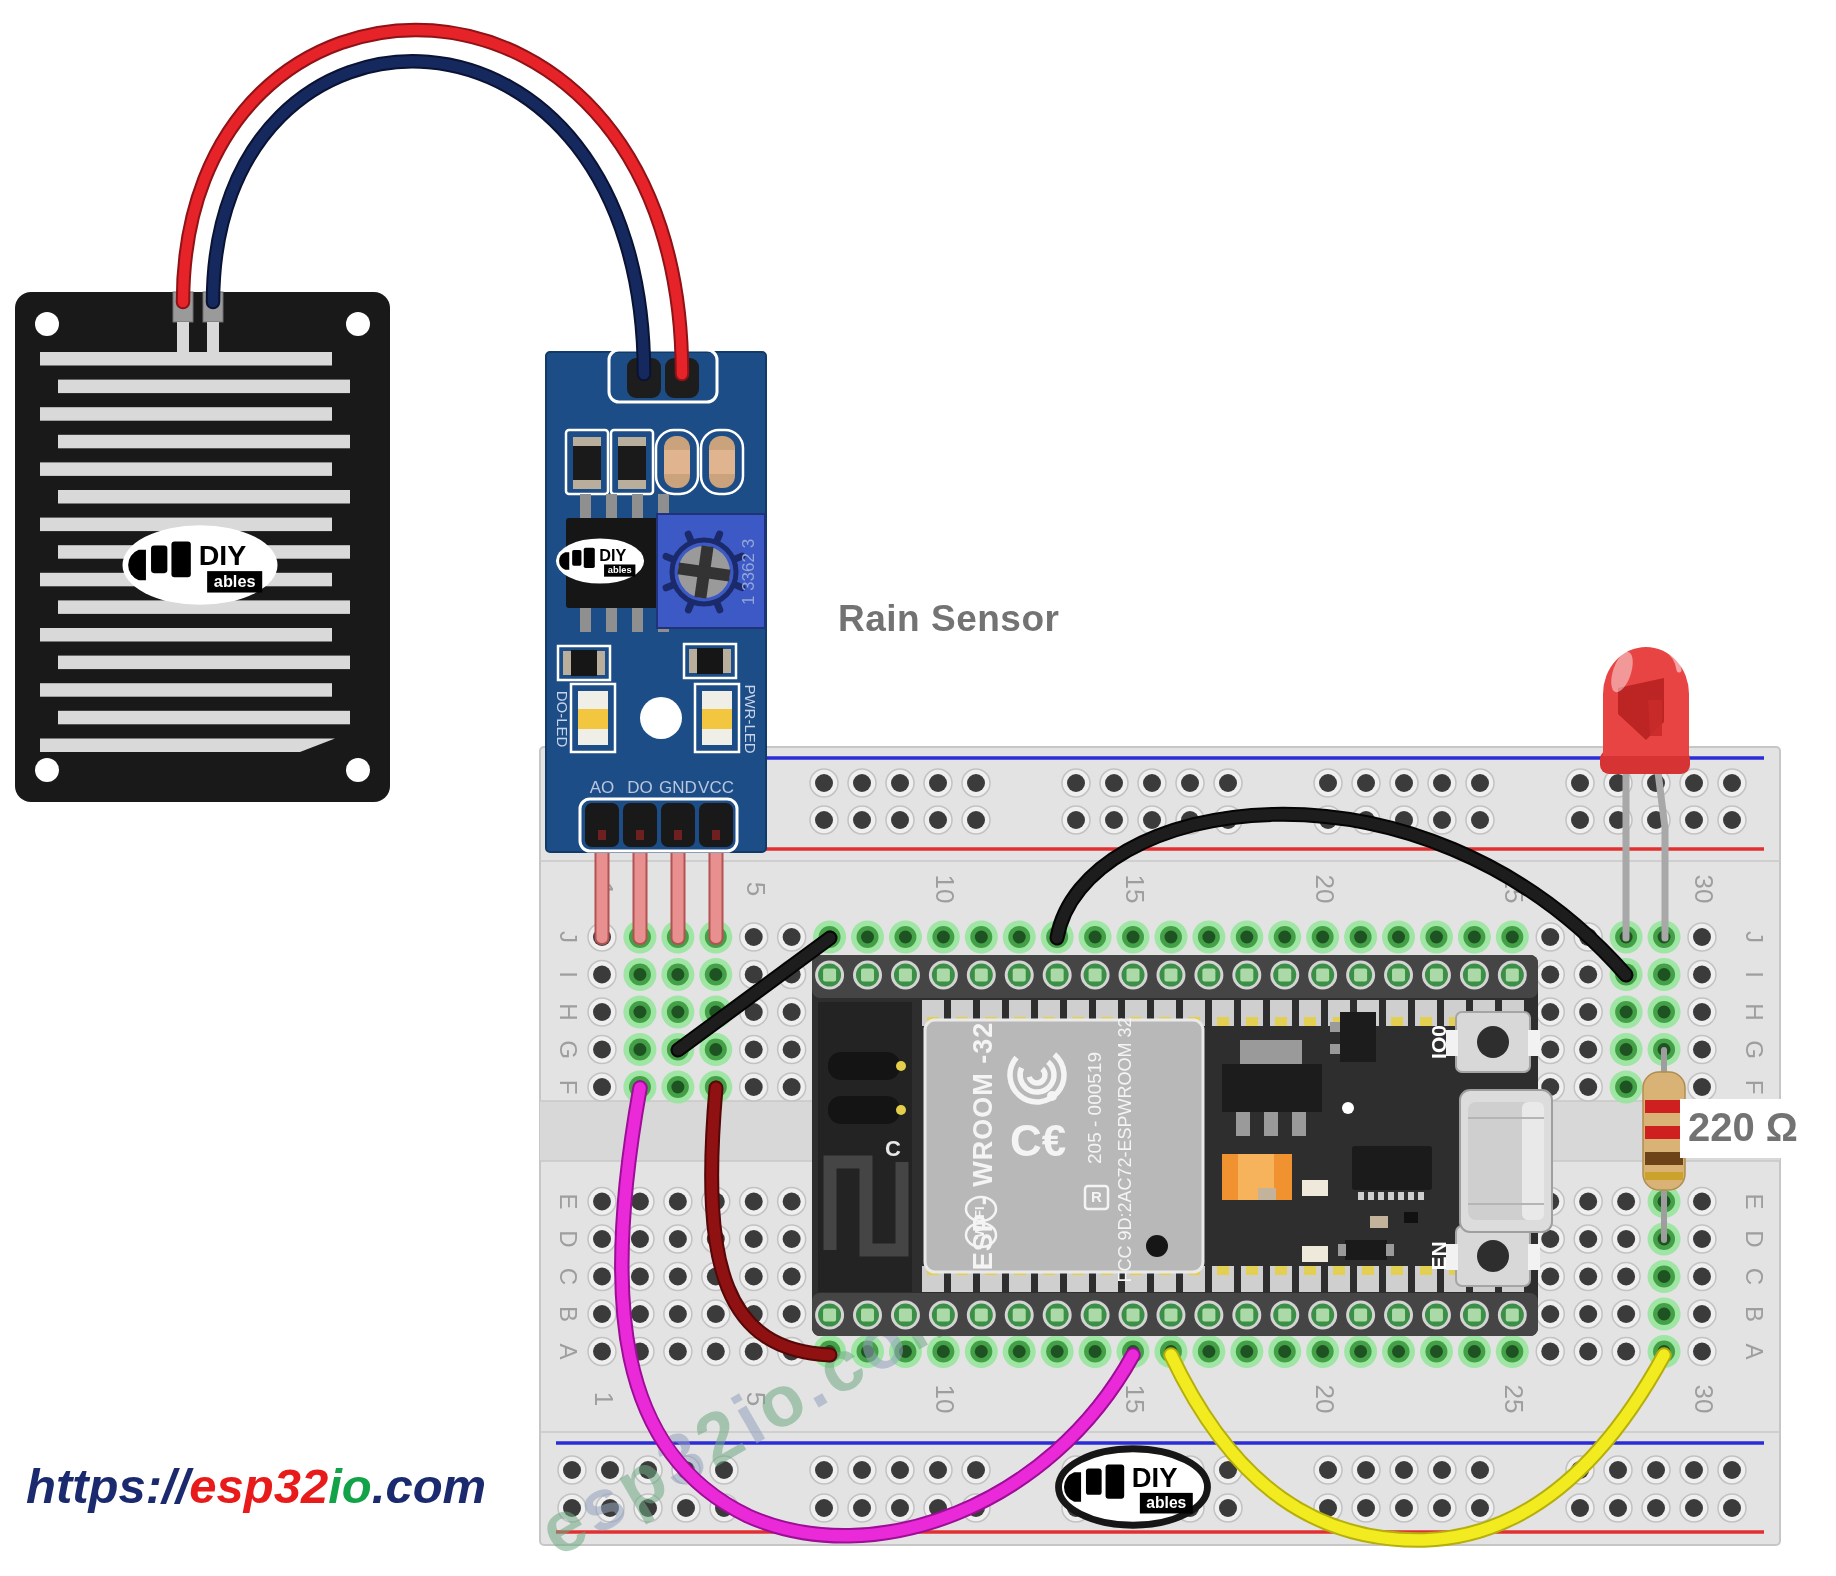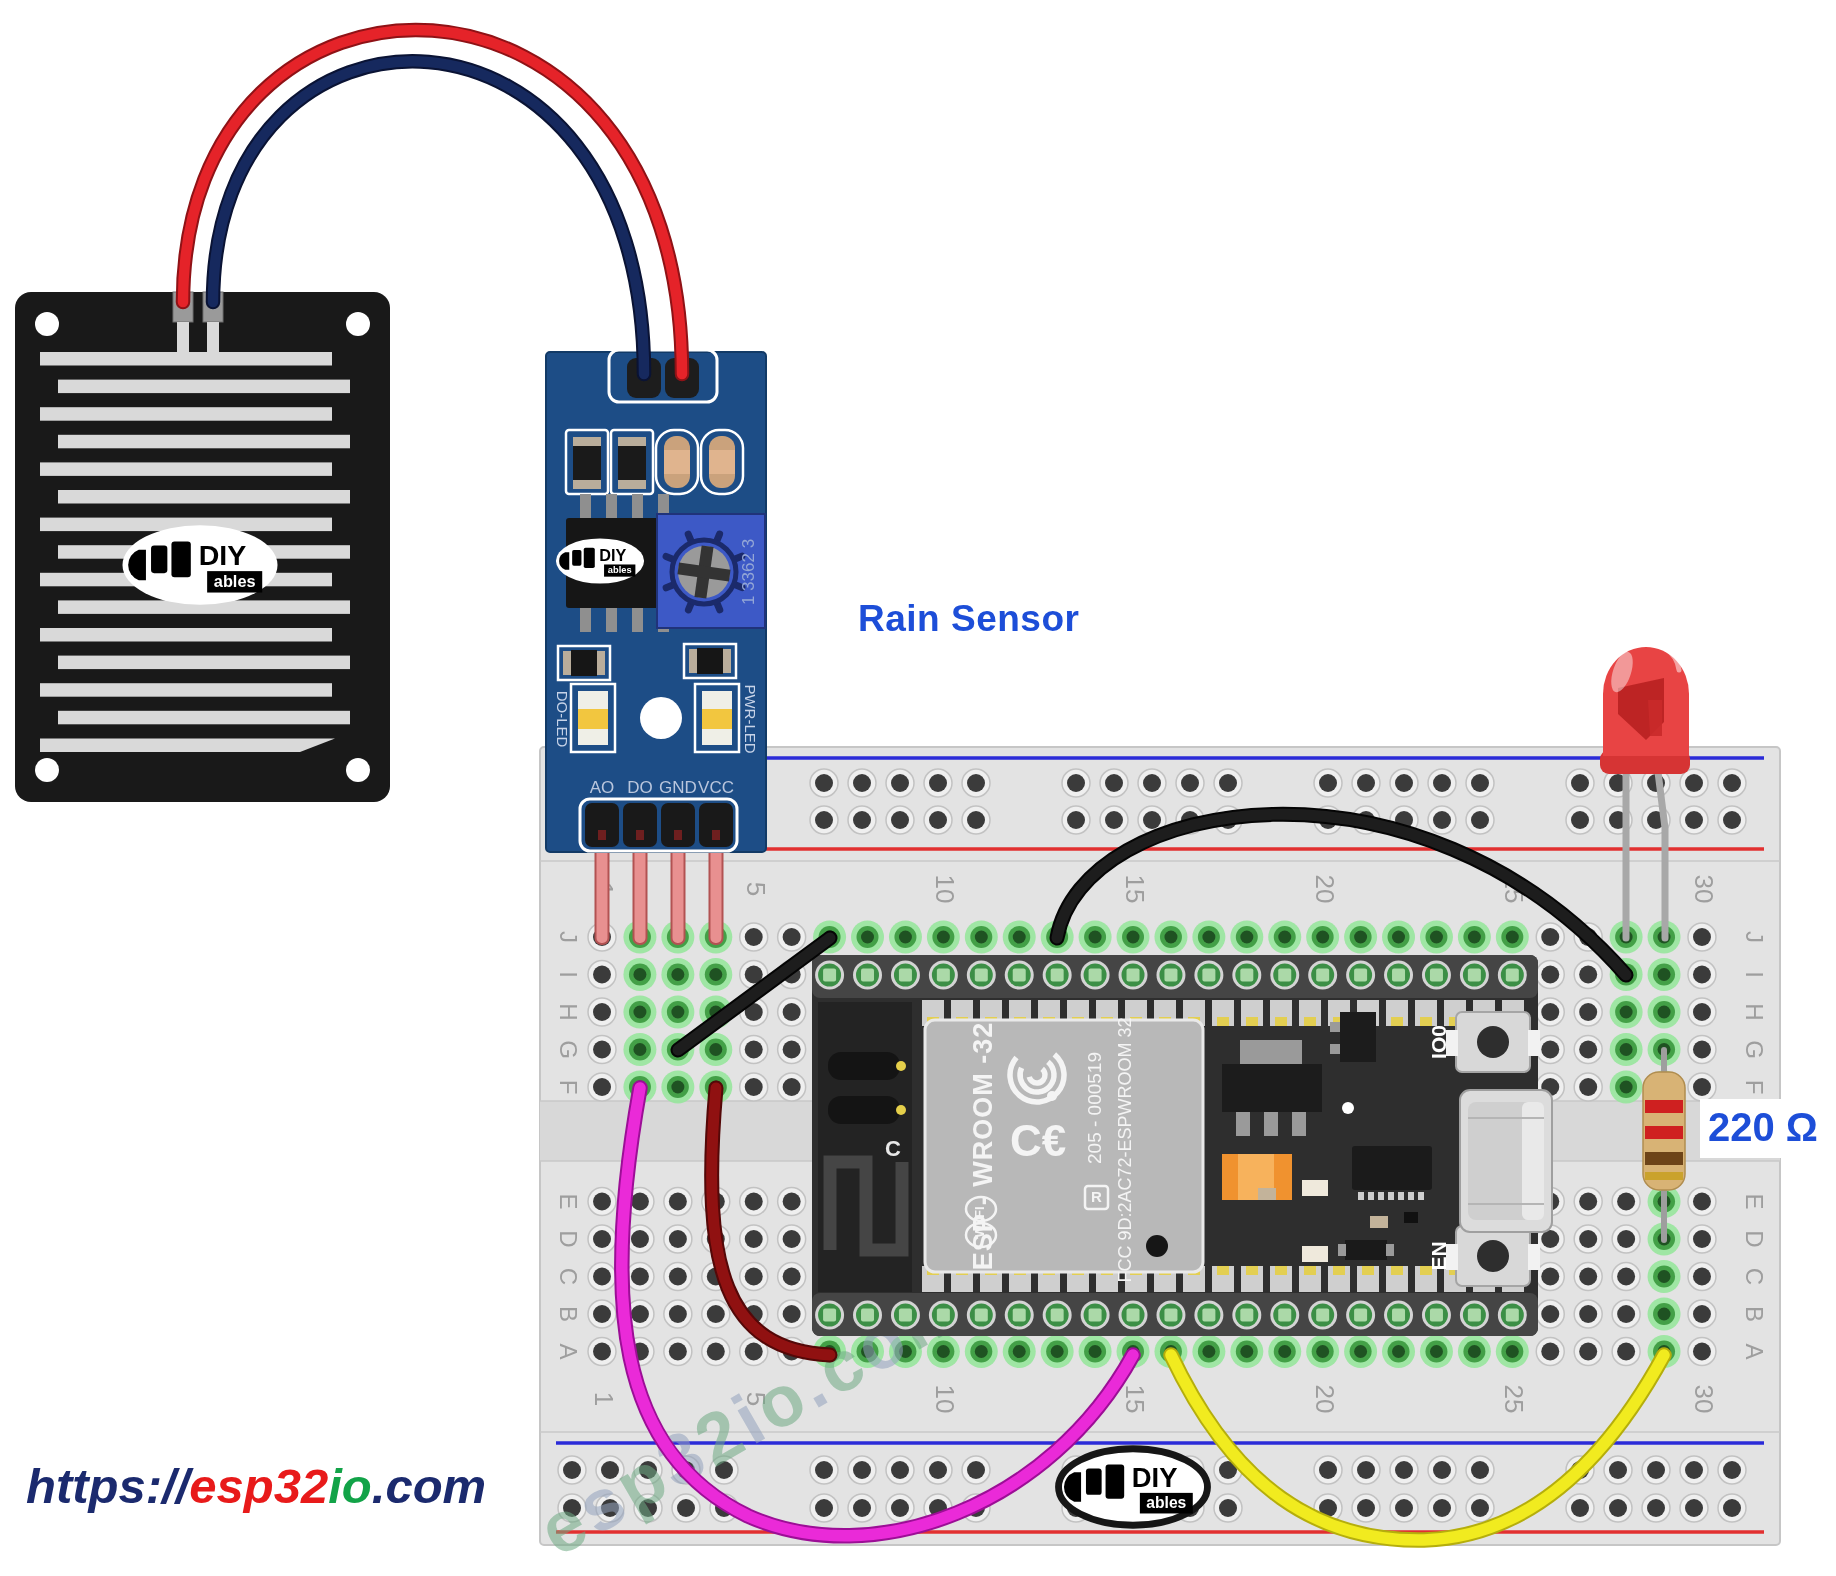--- a/index.html
+++ b/index.html
@@ -1,20 +1,20 @@
 <!DOCTYPE html>
 <html><head>
 <meta charset="utf-8">
 <style>
   html,body{margin:0;padding:0;background:#ffffff;}
   .stage{position:relative;width:1836px;height:1576px;background:#fff;overflow:hidden;
          font-family:"Liberation Sans",sans-serif;}
   svg{position:absolute;left:0;top:0;}
   svg text{font-family:"Liberation Sans",sans-serif;}
-  .lbl{position:absolute;font-weight:bold;color:#1d4ed8;white-space:nowrap;margin-left:20px;}
+  .lbl{position:absolute;font-weight:bold;color:#737373;white-space:nowrap;}
   #rain-label{left:838px;top:598px;font-size:37px;letter-spacing:.5px;}
   #res-label{left:1680px;top:1099px;font-size:40px;background:#fff;padding:6px 10px 8px 8px;}
   #site-url{position:absolute;left:26px;top:1458px;font-size:49px;font-weight:bold;font-style:italic;white-space:nowrap;}
   .u-navy{color:#1b2a6e;} .u-red{color:#e81a1a;} .u-green{color:#12a348;}
 </style>
 </head>
 <body>
 
 <div class="stage">
   <svg id="scene" width="1836" height="1576" viewBox="0 0 1836 1576">

